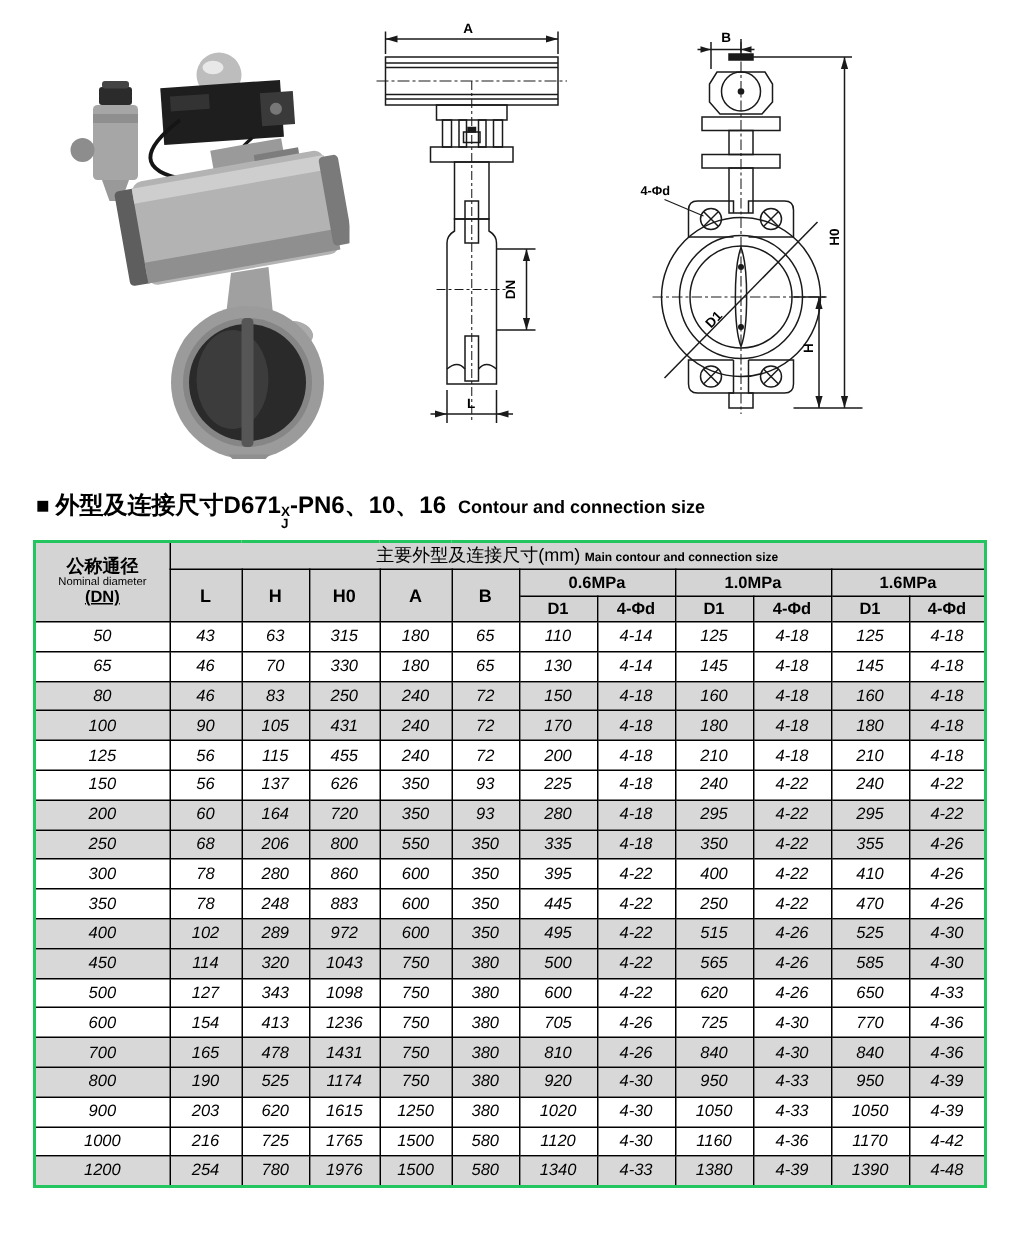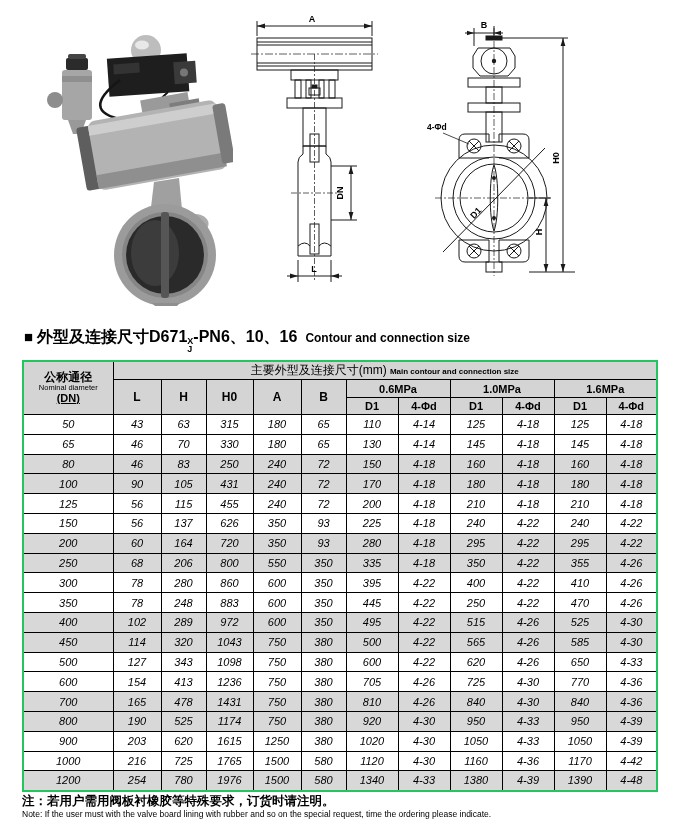--- a/index.html
+++ b/index.html
@@ -562,18 +562,14 @@
           <td>1340</td>
           <td>4-33</td>
           <td>1380</td>
           <td>4-39</td>
           <td>1390</td>
           <td>4-48</td>
         </tr>
       </tbody>
   </table>
 
-  <div class="notes">
-    <div class="note-zh">注：若用户需用阀板衬橡胶等特殊要求，订货时请注明。</div>
-    <div class="note-en">Note: If the user must with the valve board lining with rubber and so on the special request, time the ordering please indicate.</div>
-  </div>
 
 </div>
 
 </body></html>

